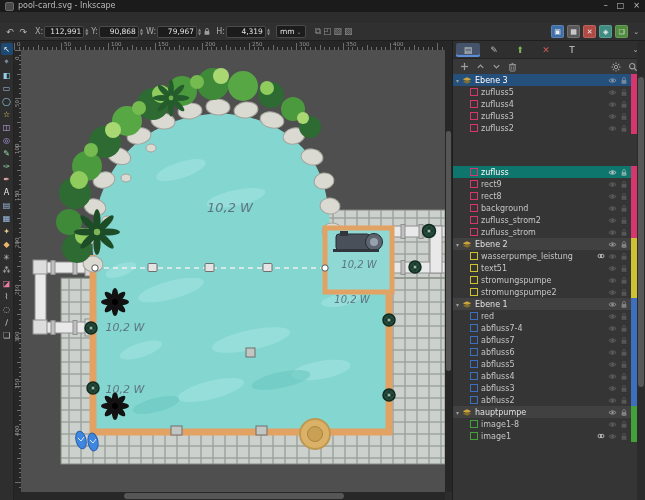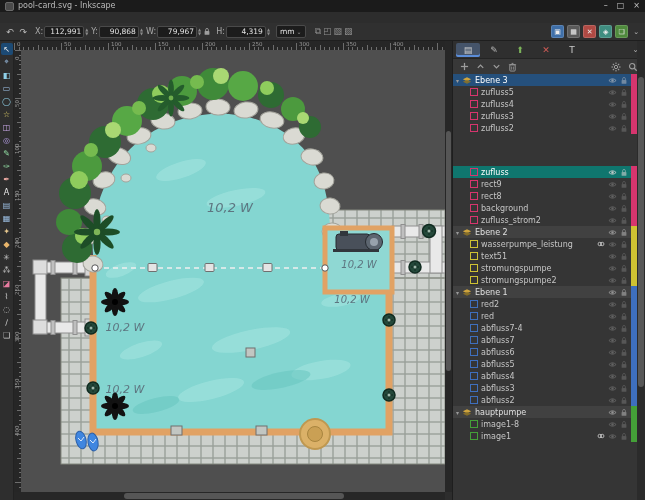--- a/index.html
+++ b/index.html
@@ -892,20 +892,39 @@
             </svg>
           </span>
           <span class="locki">
             <svg width="8" height="9" viewBox="0 0 10 11">
               <rect x="2" y="5" width="6" height="4.6" rx="0.8" fill="currentColor"></rect>
               <path d="M3.3 5V3.4a1.7 1.7 0 0 1 3.4 0V5" fill="none" stroke="currentColor" stroke-width="1.1"></path>
             </svg>
           </span>
           <span class="strip" style="background: rgb(214, 53, 110);"></span>
         </div>
+        <div class="row">
+          <span class="twisty"></span>
+          <span class="indent"></span>
+          <span class="objicon" style="border-color: rgb(214, 53, 110);"></span>
+          <span class="rlabel">zufluss_strom</span>
+          <span class="eyei">
+            <svg width="9" height="9" viewBox="0 0 10 10">
+              <path d="M1 5Q5 1.2 9 5Q5 8.8 1 5Z" fill="none" stroke="currentColor" stroke-width="1"></path>
+              <circle cx="5" cy="5" r="1.3" fill="currentColor"></circle>
+            </svg>
+          </span>
+          <span class="locki">
+            <svg width="8" height="9" viewBox="0 0 10 11">
+              <rect x="2" y="5" width="6" height="4.6" rx="0.8" fill="currentColor"></rect>
+              <path d="M3.3 5V3.4a1.7 1.7 0 0 1 3.4 0V5" fill="none" stroke="currentColor" stroke-width="1.1"></path>
+            </svg>
+          </span>
+          <span class="strip" style="background: rgb(214, 53, 110);"></span>
+        </div>
         <div class="row header">
           <span class="twisty">▾</span>
           <span class="licon">
             <svg width="10" height="9" viewBox="0 0 12 10">
               <path d="M1 3.5L6 1l5 2.5L6 6z" fill="#cfa53f"></path>
               <path d="M1 6.5L6 4l5 2.5L6 9z" fill="#8f7426" opacity=".85"></path>
             </svg>
           </span>
           <span class="rlabel">Ebene 2</span>
           <span class="eyei">
@@ -1024,39 +1043,20 @@
               <rect x="2" y="5" width="6" height="4.6" rx="0.8" fill="currentColor"></rect>
               <path d="M3.3 5V3.4a1.7 1.7 0 0 1 3.4 0V5" fill="none" stroke="currentColor" stroke-width="1.1"></path>
             </svg>
           </span>
           <span class="strip" style="background: rgb(62, 111, 190);"></span>
         </div>
         <div class="row">
           <span class="twisty"></span>
           <span class="indent"></span>
           <span class="objicon" style="border-color: rgb(62, 111, 190);"></span>
-          <span class="rlabel">red2</span>
-          <span class="eyei">
-            <svg width="9" height="9" viewBox="0 0 10 10">
-              <path d="M1 5Q5 1.2 9 5Q5 8.8 1 5Z" fill="none" stroke="currentColor" stroke-width="1"></path>
-              <circle cx="5" cy="5" r="1.3" fill="currentColor"></circle>
-            </svg>
-          </span>
-          <span class="locki">
-            <svg width="8" height="9" viewBox="0 0 10 11">
-              <rect x="2" y="5" width="6" height="4.6" rx="0.8" fill="currentColor"></rect>
-              <path d="M3.3 5V3.4a1.7 1.7 0 0 1 3.4 0V5" fill="none" stroke="currentColor" stroke-width="1.1"></path>
-            </svg>
-          </span>
-          <span class="strip" style="background: rgb(62, 111, 190);"></span>
-        </div>
-        <div class="row">
-          <span class="twisty"></span>
-          <span class="indent"></span>
-          <span class="objicon" style="border-color: rgb(62, 111, 190);"></span>
           <span class="rlabel">red</span>
           <span class="eyei">
             <svg width="9" height="9" viewBox="0 0 10 10">
               <path d="M1 5Q5 1.2 9 5Q5 8.8 1 5Z" fill="none" stroke="currentColor" stroke-width="1"></path>
               <circle cx="5" cy="5" r="1.3" fill="currentColor"></circle>
             </svg>
           </span>
           <span class="locki">
             <svg width="8" height="9" viewBox="0 0 10 11">
               <rect x="2" y="5" width="6" height="4.6" rx="0.8" fill="currentColor"></rect>

